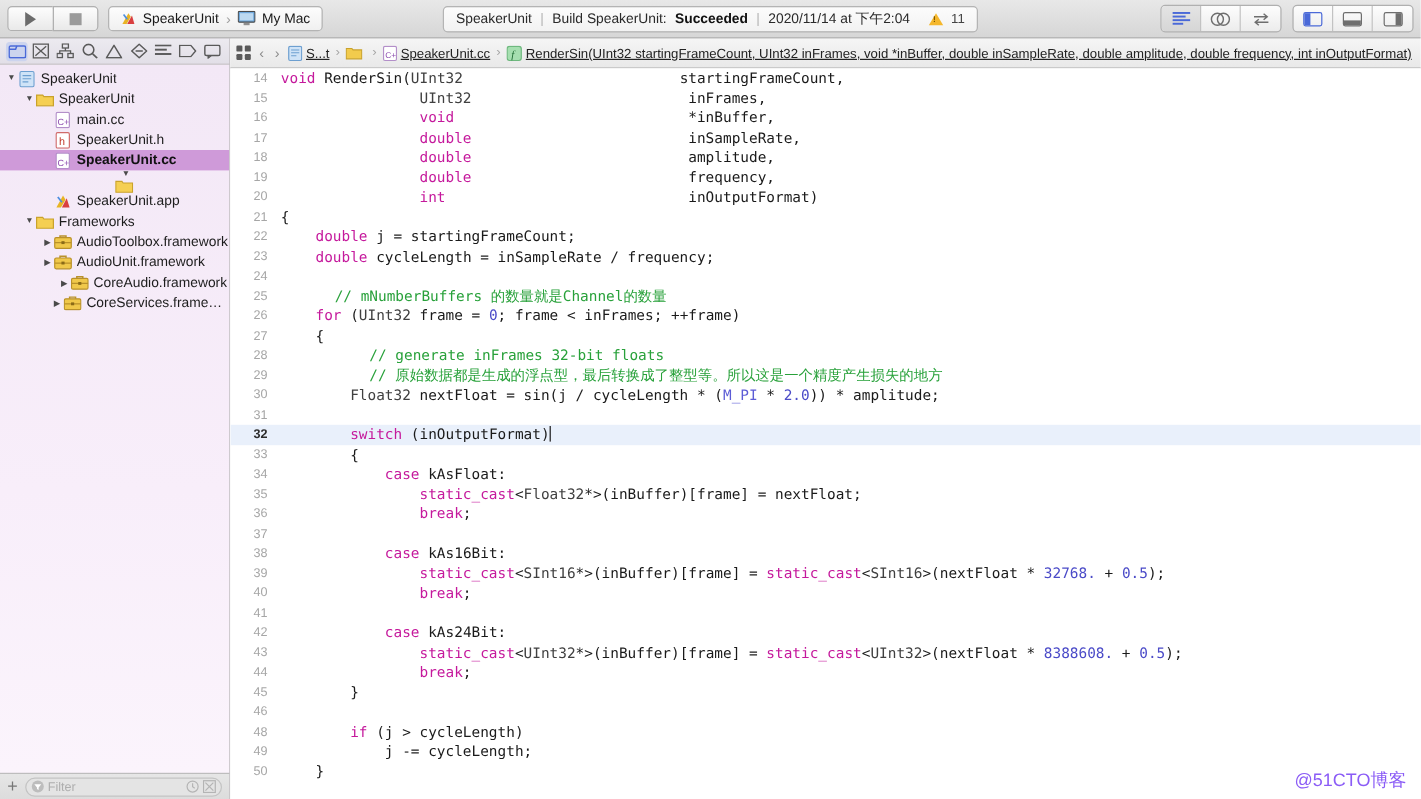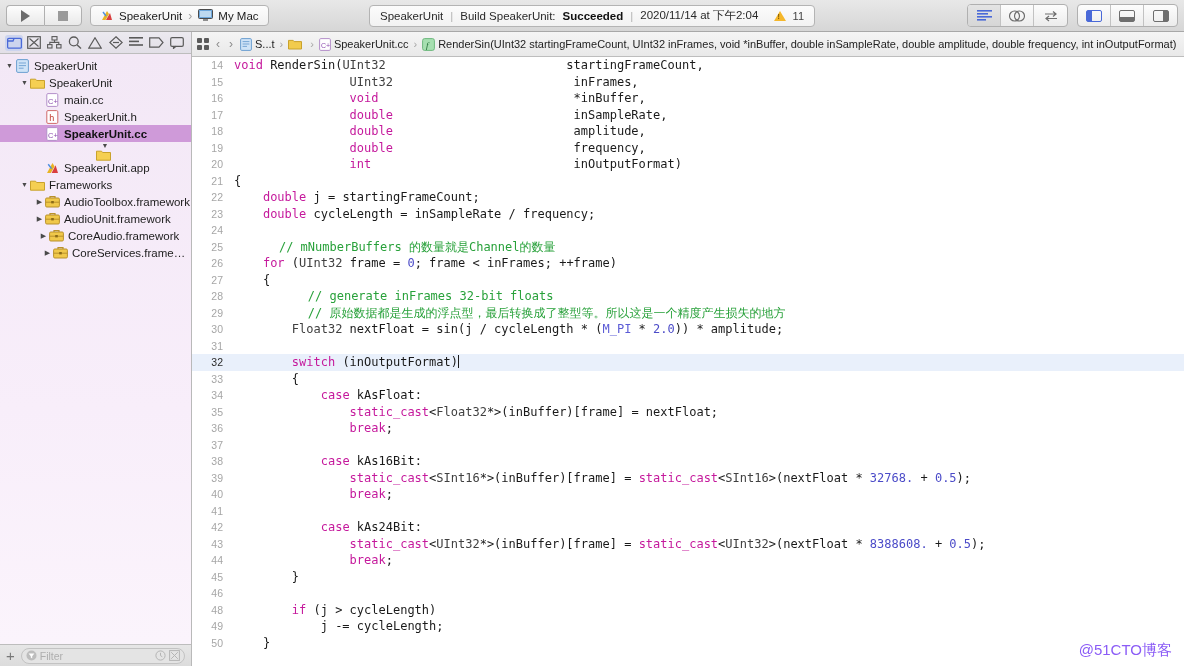--- a/index.html
+++ b/index.html
@@ -218,21 +218,21 @@
     border-bottom: 1px solid #bdbdbd;
     display: flex; align-items: center;
     padding: 0 5px; gap: 5px;
     font-size: 11px; color: #232323;
     box-sizing: border-box;
     overflow: hidden;
   }
   .jb-grid { display: grid; grid-template-columns: 5px 5px; grid-template-rows: 5px 5px; gap: 2px; }
   .jb-grid i { background: #5a5a5a; display: block; border-radius: 1px; }
   .jb-arrow { color: #8b8b8b; font-size: 12px; padding: 0 2px; }
-  .crumb { display: flex; align-items: center; gap: 3px; white-space: nowrap; }
+  .crumb { display: flex; align-items: flex-end; gap: 3px; white-space: nowrap; text-decoration: underline; }
   .crumb-sep { color: #a6a6a6; font-size: 11px; }
   .jb-right { margin-left: auto; display: flex; align-items: center; gap: 5px; padding-left:6px; }
 
   .code-area { flex: 1; position: relative; overflow: hidden; background: #fff; }
   .code-scroll { position: absolute; inset: 0; overflow: hidden; }
   .line {
     height: 16.5px;
     display: flex;
     font-family: "DejaVu Sans Mono", "Liberation Mono", monospace;
     font-size: 12px;
@@ -243,21 +243,21 @@
   .lnum {
     width: 40px; min-width: 40px;
     text-align: right;
     padding-right: 9px;
     color: #a6a6a6;
     font-family: "Liberation Sans", sans-serif;
     font-size: 10.5px;
     box-sizing: border-box;
     user-select: none;
   }
-  .line.current .lnum { color: #2b2b2b; font-weight: normal; }
+  .line.current .lnum { color: #2b2b2b; font-weight: bold; }
   .ltext { padding-left: 2px; color: #1a1a1a; }
 
   
   .kw   { color: #c5199c; }       
   .typ  { color: #404040; }       
   .num  { color: #4b4bc8; }       
   .cmt  { color: #28a13a; margin-left: 16px; }       
   .mac  { color: #5c5cd6; }       
   .plain{ color: #1a1a1a; }
   .caret {
@@ -528,21 +528,21 @@
             <span class="tr-ico">
               <svg width="15" height="13" viewBox="0 0 15 13">
                 <rect x="0.6" y="3" width="13.8" height="9" rx="1.2" fill="#f0c84a" stroke="#b9912a"></rect>
                 <path d="M5 3 V1.6 H10 V3" fill="none" stroke="#b9912a" stroke-width="1.2"></path>
                 <path d="M0.6 7.2 H14.4" stroke="#b9912a" stroke-width="1"></path>
                 <rect x="6.2" y="6" width="2.6" height="2.4" fill="#8a6a17"></rect>
               </svg>
             </span>
             <span class="tr-label">AudioUnit.framework</span>
           </div>
-          <div class="tr" style="padding-left: 38px;">
+          <div class="tr" style="padding-left: 48px;">
             <span class="disc">▶</span>
             <span class="tr-ico">
               <svg width="15" height="13" viewBox="0 0 15 13">
                 <rect x="0.6" y="3" width="13.8" height="9" rx="1.2" fill="#f0c84a" stroke="#b9912a"></rect>
                 <path d="M5 3 V1.6 H10 V3" fill="none" stroke="#b9912a" stroke-width="1.2"></path>
                 <path d="M0.6 7.2 H14.4" stroke="#b9912a" stroke-width="1"></path>
                 <rect x="6.2" y="6" width="2.6" height="2.4" fill="#8a6a17"></rect>
               </svg>
             </span>
             <span class="tr-label">CoreAudio.framework</span>

